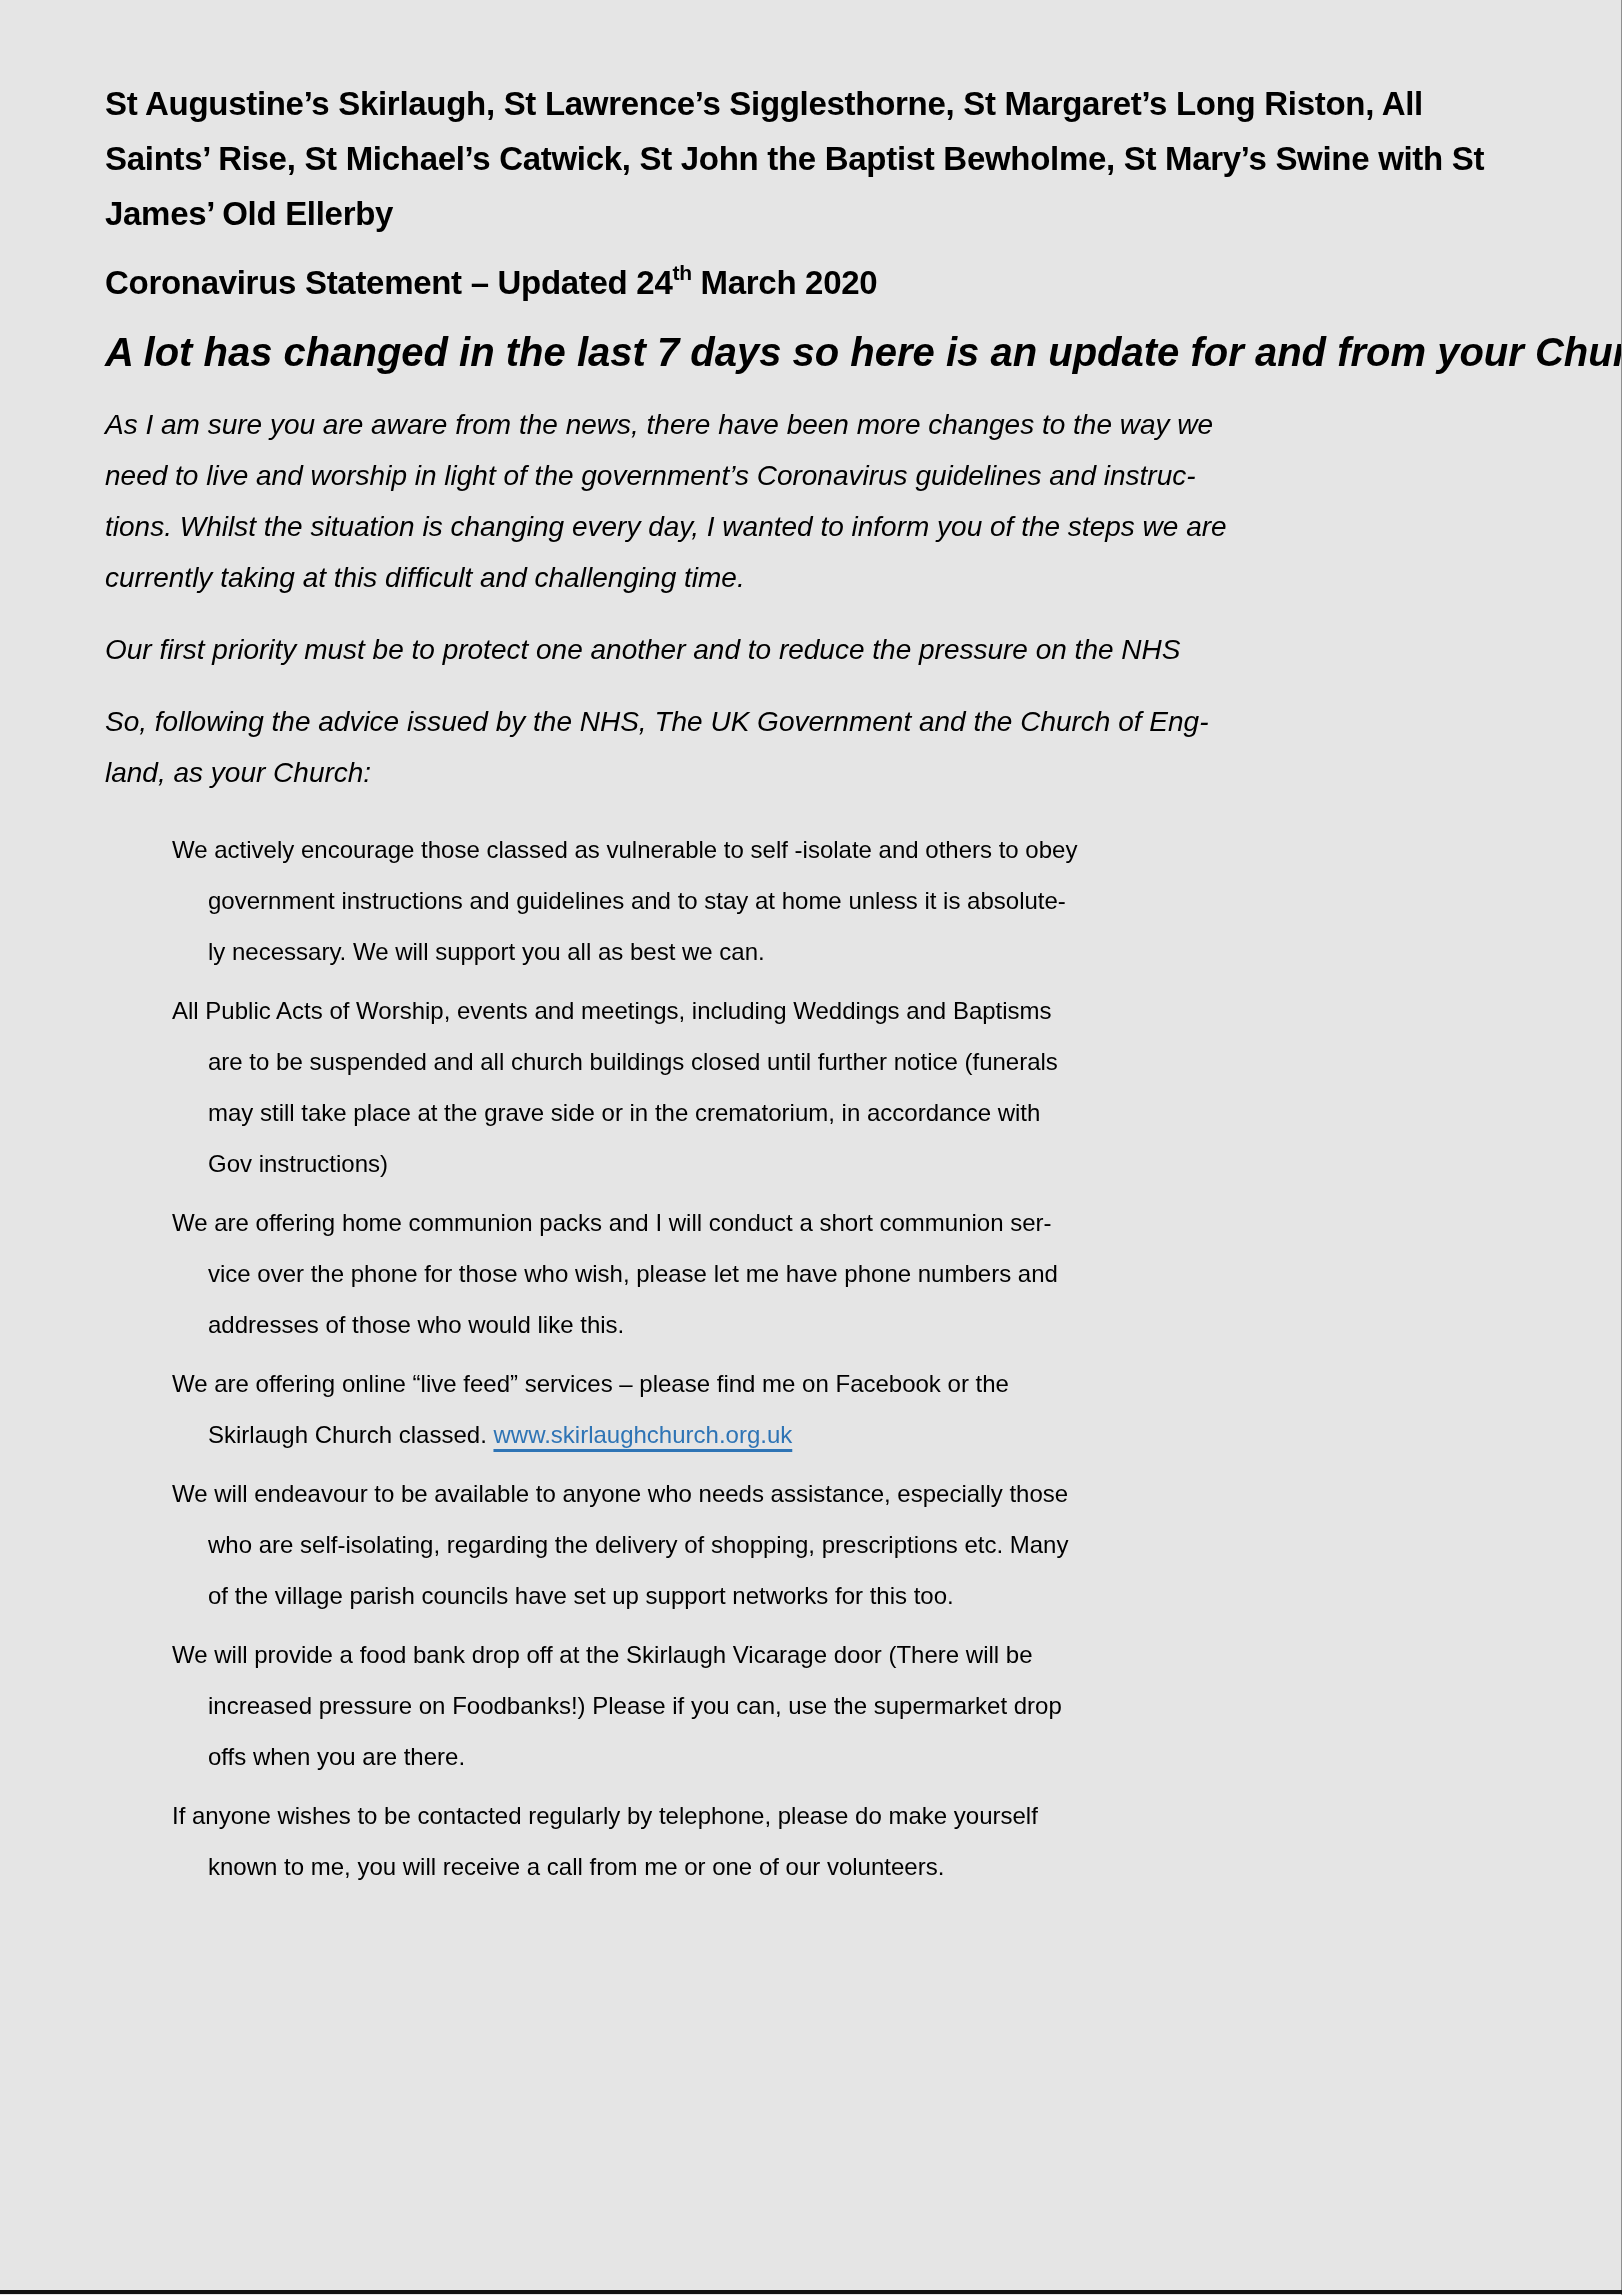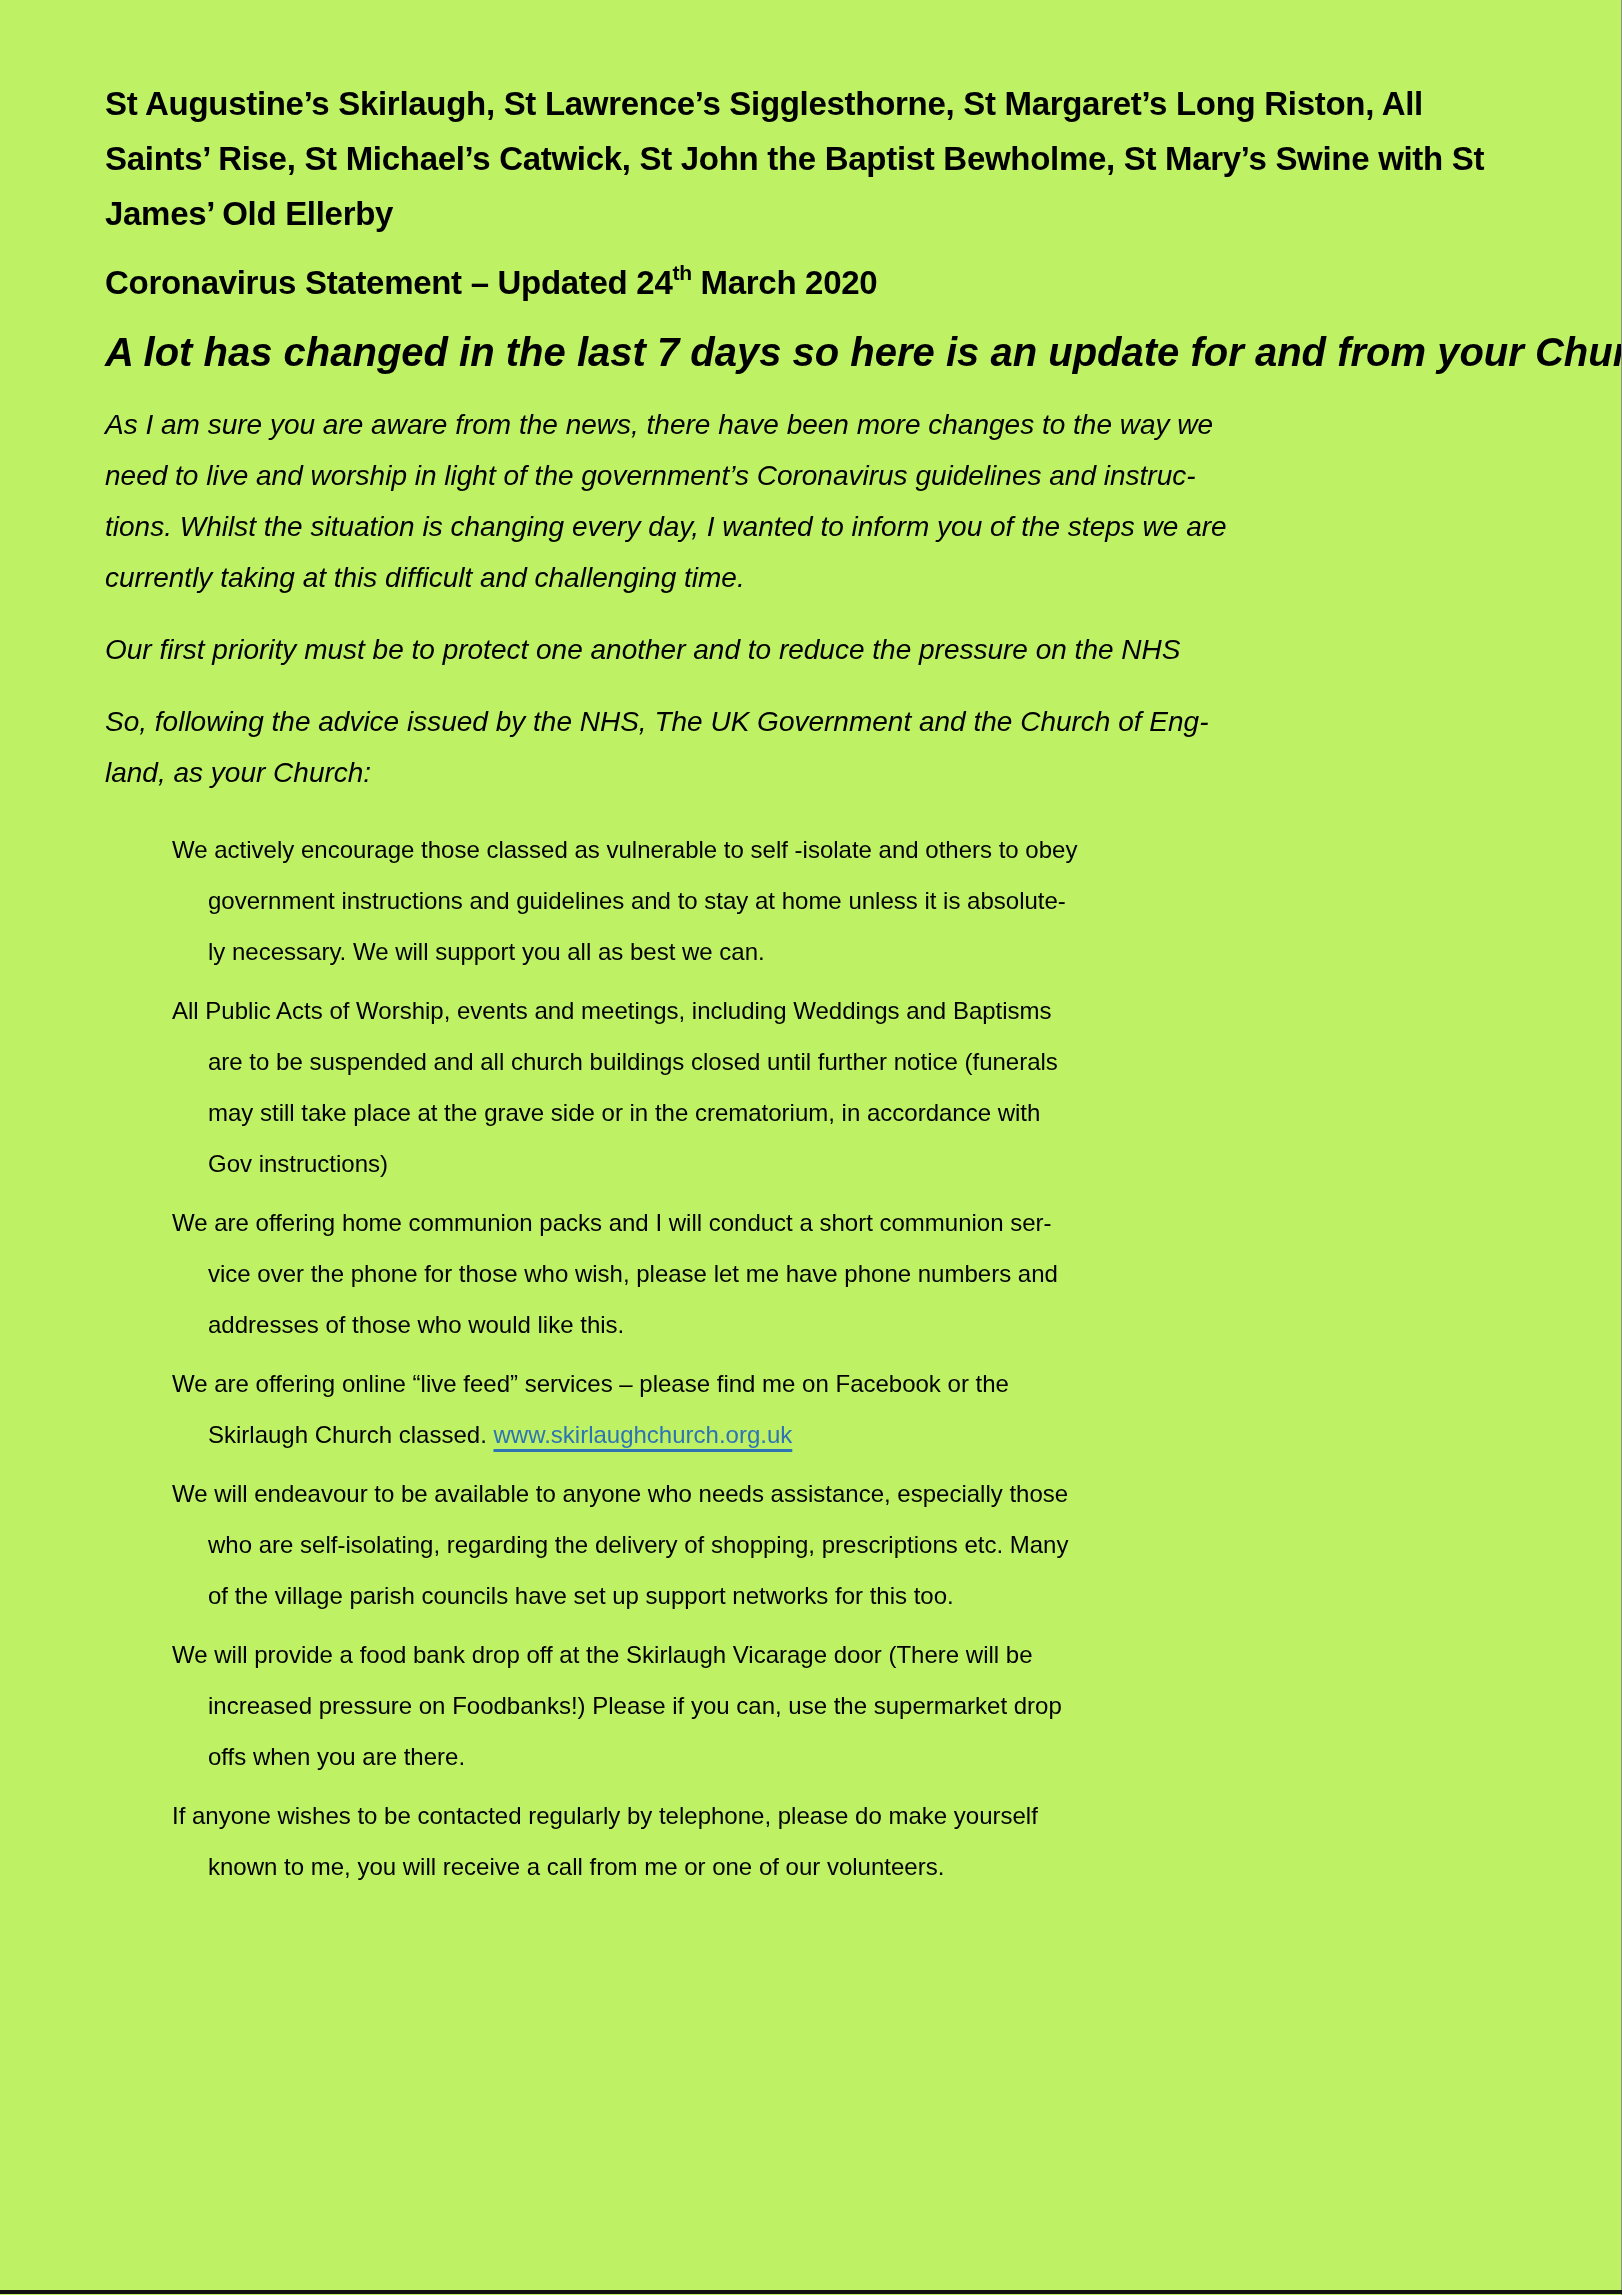--- a/index.html
+++ b/index.html
@@ -4,21 +4,21 @@
 <style>
   html, body {
     margin: 0;
     padding: 0;
     background: #ffffff;
   }
   .page {
     position: relative;
     width: 1623px;
     height: 2295px;
-    background: #bef264;
+    background: #e5e5e5;
     color: #000000;
     font-family: "Liberation Sans", sans-serif;
     overflow: hidden;
   }
   .content {
     position: absolute;
     left: 105px;
     top: 76px;
     width: 1420px;
   }

